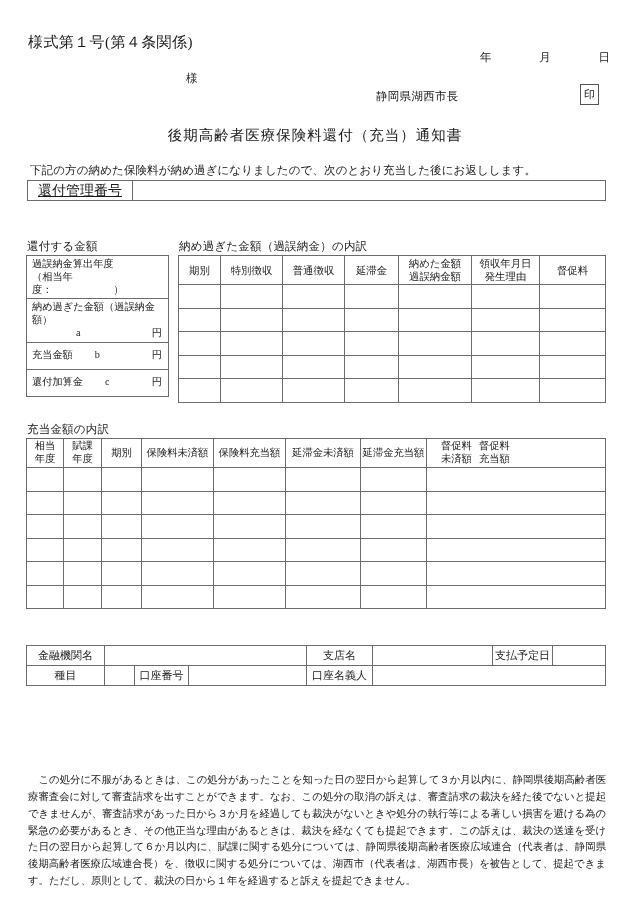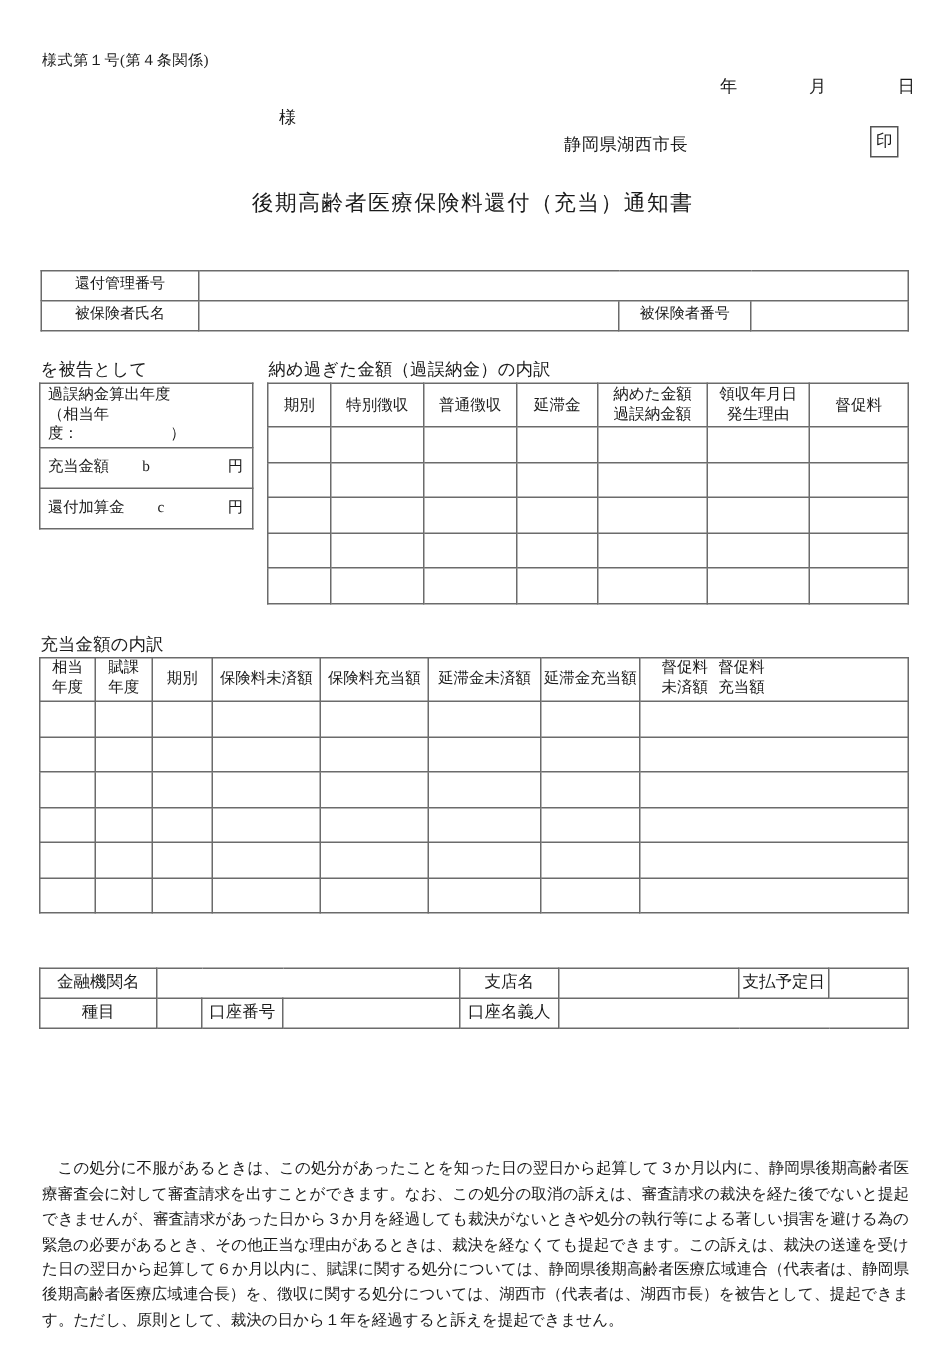--- a/index.html
+++ b/index.html
@@ -21,21 +21,21 @@
     height: 903px;
     box-sizing: border-box;
     padding: 0;
   }
 
   
   .form-code {
     position: absolute;
     left: 28px;
     top: 33px;
-    font-size: 10px;
+    font-size: 15px;
     letter-spacing: .4px;
     white-space: nowrap;
   }
   .date-line {
     position: absolute;
     left: 480px;
     top: 50px;
     font-size: 11.5px;
     width: 130px;
     display: flex;
@@ -99,21 +99,21 @@
     line-height: 1.25;
   }
 
   
   .tbl-insured {
     position: absolute;
     left: 27px;
     top: 180px;
     width: 578px;
   }
-  .tbl-insured td { height: 19px; font-size: 10px; }
+  .tbl-insured td { height: 19px; font-size: 14px; text-decoration: underline; }
 
   
   .caption {
     position: absolute;
     font-size: 11.5px;
     letter-spacing: .2px;
     white-space: nowrap;
   }
 
   
@@ -210,50 +210,54 @@
   <div class="date-line">
     <span>年</span>
     <span>月</span>
     <span>日</span>
   </div>
 
   <div class="addressee">様</div>
   <div class="issuer">静岡県湖西市長</div>
   <div class="seal-box">印</div>
   <div class="doc-title">後期高齢者医療保険料還付（充当）通知書</div>
+  <div class="intro">下記の方の納めた保険料が納め過ぎになりましたので、次のとおり充当した後にお返しします。</div>
 
   <table class="tbl-insured">
     <colgroup>
       <col style="width:105px">
         <col style="width:280px">
       <col style="width:88px">
         <col style="width:105px">
     </colgroup>
     <tbody>
       <tr>
         <td>還付管理番号</td>
         <td colspan="3"></td>
       </tr>
-      <tr>
-        <td>被保険者氏名</td>
-        <td></td>
-        <td>被保険者番号</td>
-        <td></td>
-      </tr>
     </tbody>
   </table>
 
-  <div class="caption" style="left:27px; top:239px;">を被告として</div>
+  <div class="caption" style="left:27px; top:239px;">還付する金額</div>
 
   <table class="tbl-refund">
     <tbody>
       <tr>
         <td class="two-line">
           <span>過誤納金算出年度</span><br>
           <span>（相当年度：　　　　　　）</span>
+        </td>
+      </tr>
+      <tr>
+        <td class="two-line">
+          <span>納め過ぎた金額（過誤納金額）</span>
+          <span class="row-inner">
+            <span class="indent-a">a</span>
+            <span class="yen">円</span>
+          </span>
         </td>
       </tr>
       <tr>
         <td>
           <span class="row-inner">
             <span class="lbl-left">充当金額</span>
             <span class="mid">b</span>
             <span class="yen" style="margin-left:auto">円</span>
           </span>
         </td>

